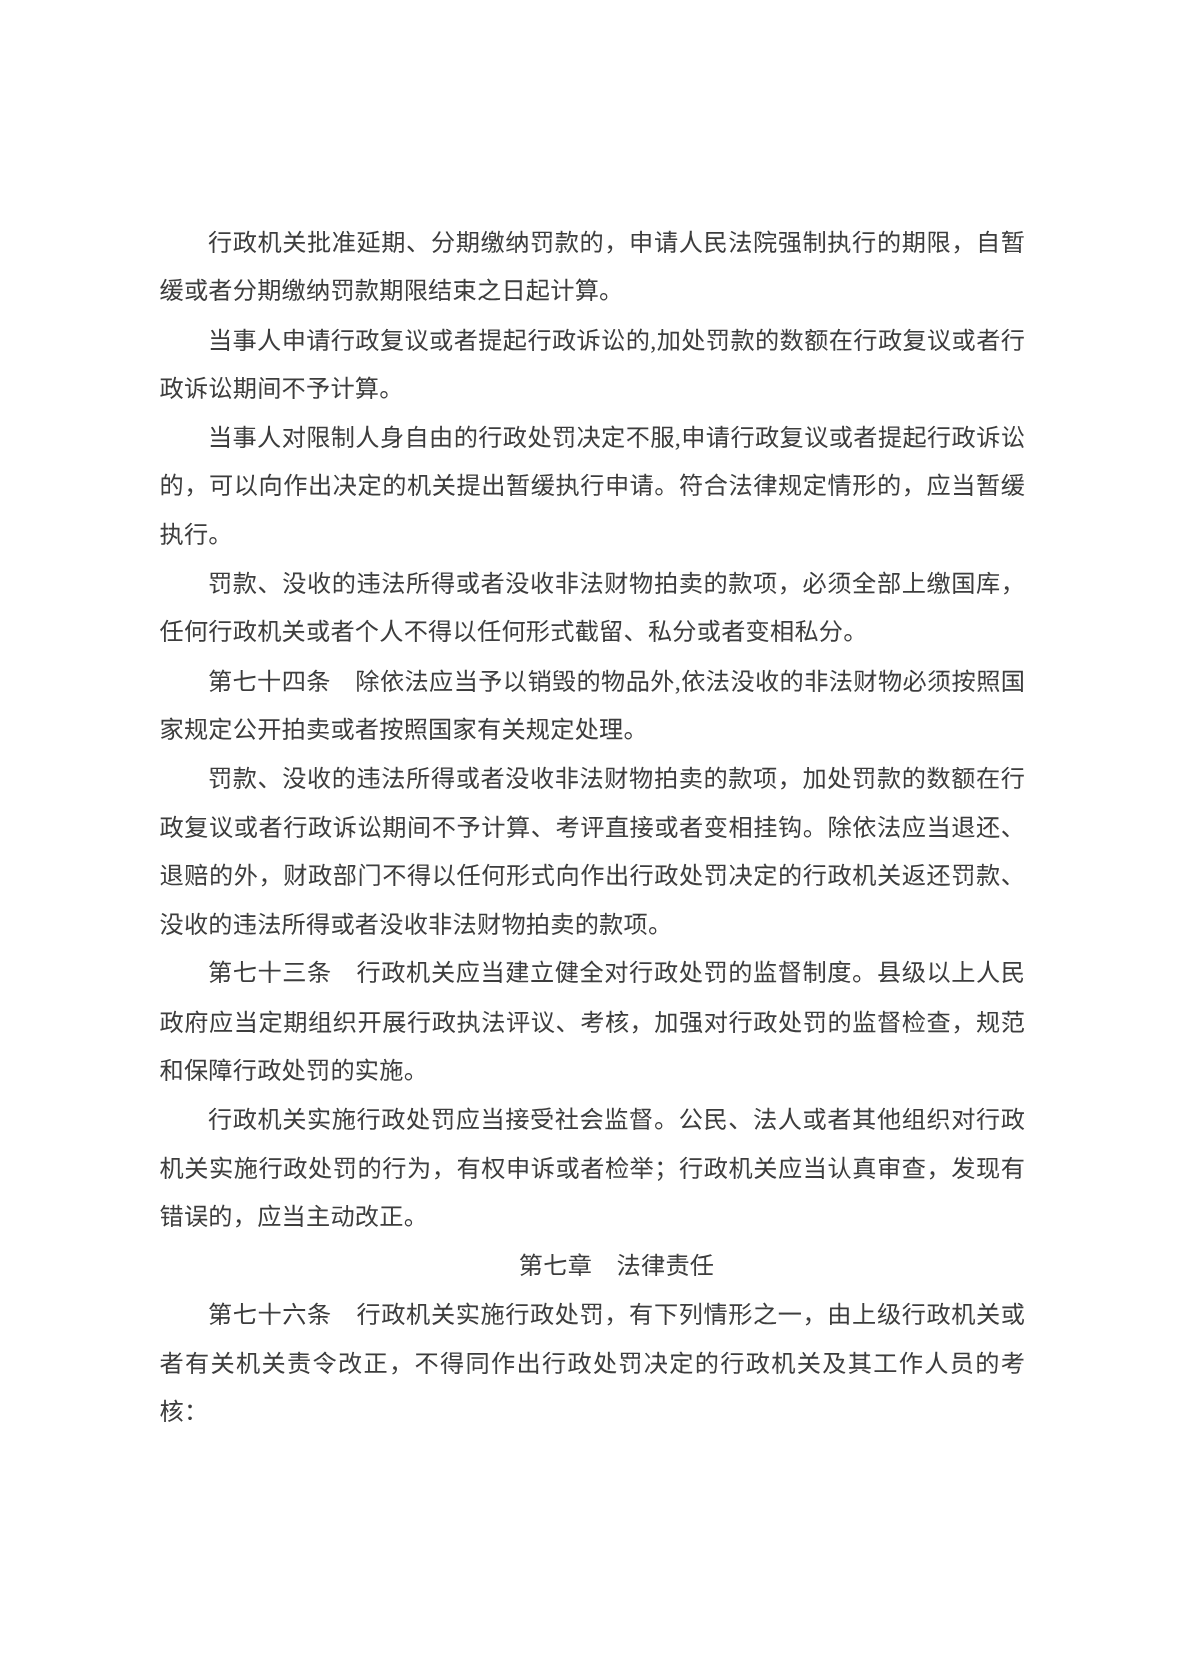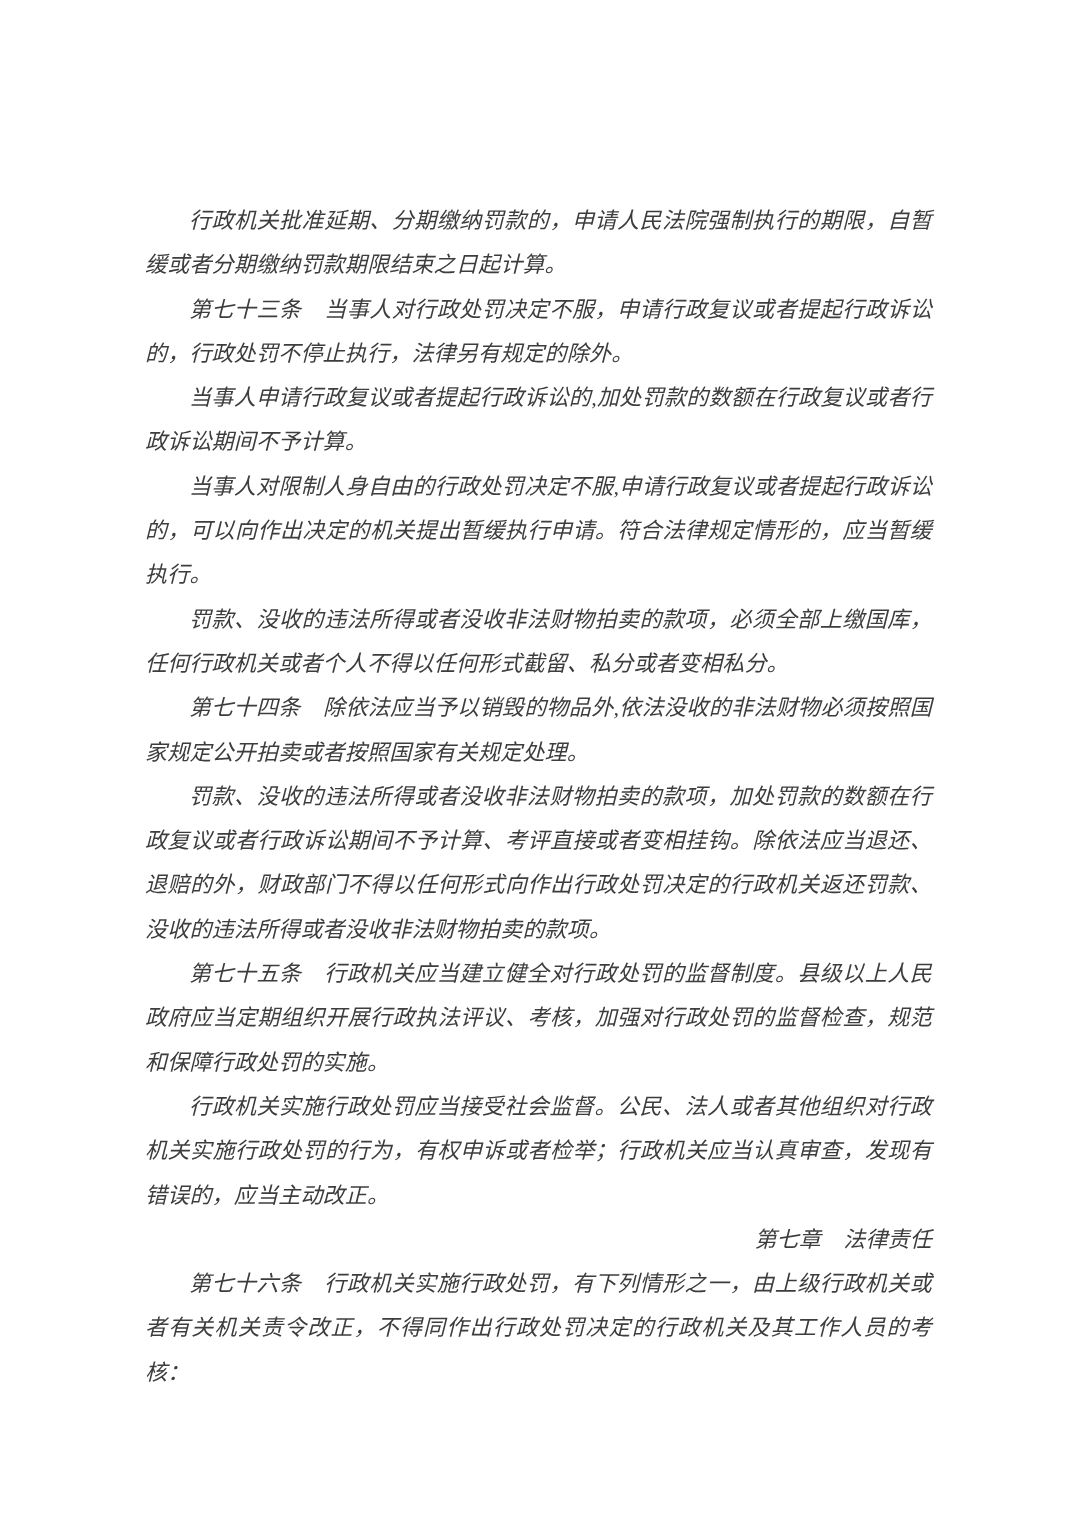--- a/index.html
+++ b/index.html
@@ -30,33 +30,32 @@
     font-size: 22px;
     line-height: 44.3px;
     color: #3d3d3d;
     text-align: justify;
     text-justify: inter-character;
     text-indent: 2em;
     word-break: break-all;
     letter-spacing: 0.2px;
   }
   .para.heading {
-    text-align: right;
+    text-align: center;
   }
 </style>
 </head>
 <body>
 
 <div class="page">
-  <div class="text-block" style="color: rgb(61, 61, 61); font-style: italic;">
+  <div class="text-block" style="color: rgb(61, 61, 61);">
       <p class="para">行政机关批准延期、分期缴纳罚款的，申请人民法院强制执行的期限，自暂缓或者分期缴纳罚款期限结束之日起计算。</p>
-      <p class="para">第七十三条　当事人对行政处罚决定不服，申请行政复议或者提起行政诉讼的，行政处罚不停止执行，法律另有规定的除外。</p>
       <p class="para">当事人申请行政复议或者提起行政诉讼的,加处罚款的数额在行政复议或者行政诉讼期间不予计算。</p>
       <p class="para">当事人对限制人身自由的行政处罚决定不服,申请行政复议或者提起行政诉讼的，可以向作出决定的机关提出暂缓执行申请。符合法律规定情形的，应当暂缓执行。</p>
       <p class="para">罚款、没收的违法所得或者没收非法财物拍卖的款项，必须全部上缴国库，任何行政机关或者个人不得以任何形式截留、私分或者变相私分。</p>
       <p class="para">第七十四条　除依法应当予以销毁的物品外,依法没收的非法财物必须按照国家规定公开拍卖或者按照国家有关规定处理。</p>
       <p class="para">罚款、没收的违法所得或者没收非法财物拍卖的款项，加处罚款的数额在行政复议或者行政诉讼期间不予计算、考评直接或者变相挂钩。除依法应当退还、退赔的外，财政部门不得以任何形式向作出行政处罚决定的行政机关返还罚款、没收的违法所得或者没收非法财物拍卖的款项。</p>
-      <p class="para">第七十五条　行政机关应当建立健全对行政处罚的监督制度。县级以上人民政府应当定期组织开展行政执法评议、考核，加强对行政处罚的监督检查，规范和保障行政处罚的实施。</p>
+      <p class="para">第七十三条　行政机关应当建立健全对行政处罚的监督制度。县级以上人民政府应当定期组织开展行政执法评议、考核，加强对行政处罚的监督检查，规范和保障行政处罚的实施。</p>
       <p class="para">行政机关实施行政处罚应当接受社会监督。公民、法人或者其他组织对行政机关实施行政处罚的行为，有权申诉或者检举；行政机关应当认真审查，发现有错误的，应当主动改正。</p>
       <p class="para heading">第七章　法律责任</p>
       <p class="para">第七十六条　行政机关实施行政处罚，有下列情形之一，由上级行政机关或者有关机关责令改正，不得同作出行政处罚决定的行政机关及其工作人员的考核：</p>
     </div>
 </div>
 
 </body></html>

